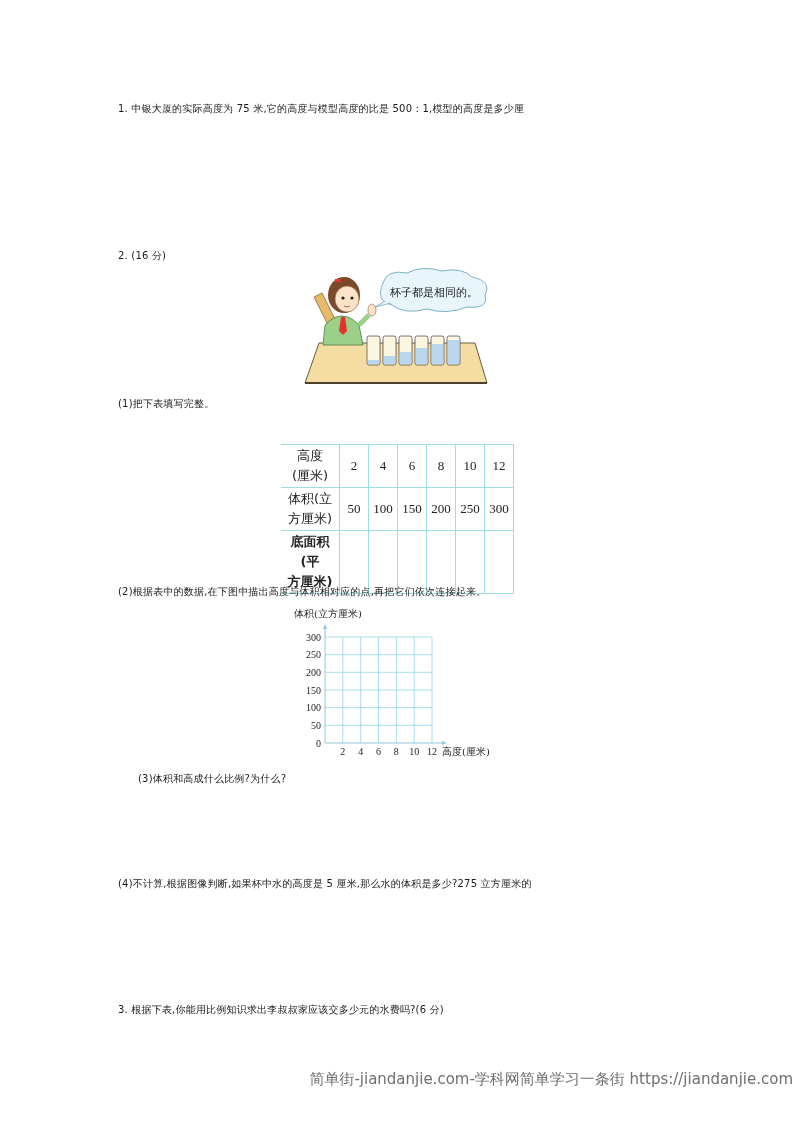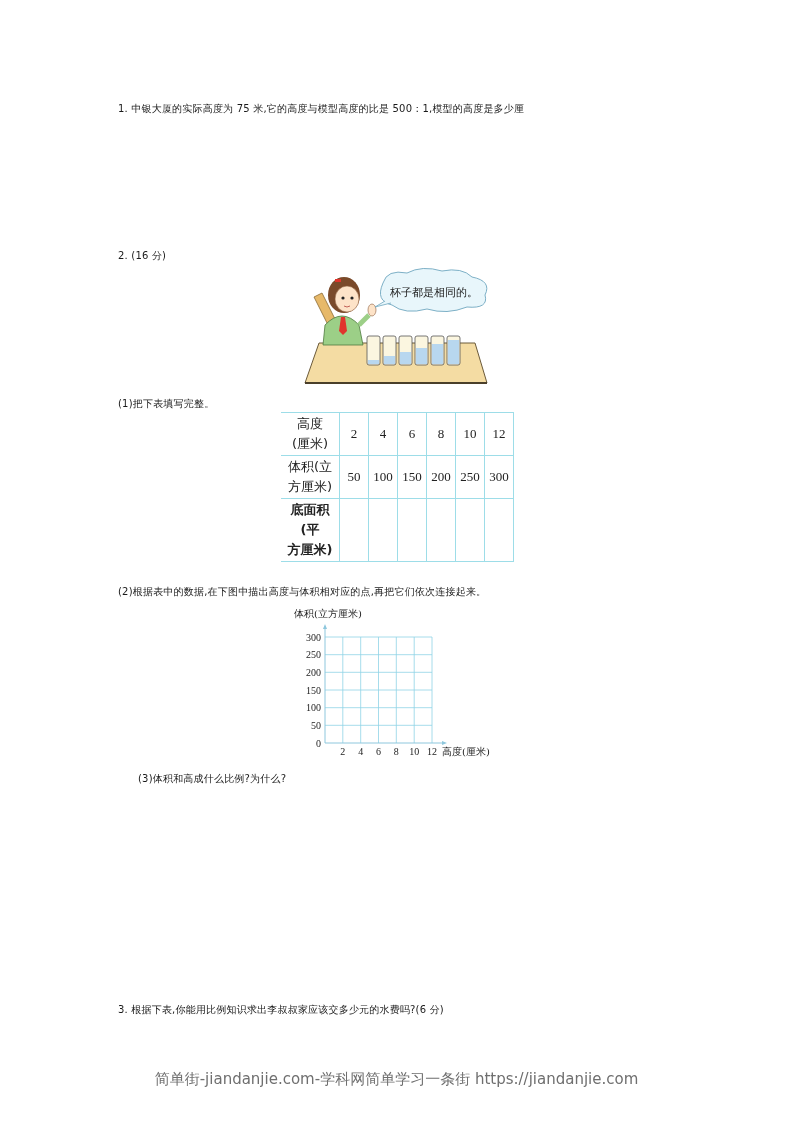--- a/index.html
+++ b/index.html
@@ -9,42 +9,42 @@
       color: #1a1a1a;
     }
     .abs { position: absolute; }
     .q-text { font-size: 10px; line-height: 21px; letter-spacing: 0.2px; }
 
     
     .illus { left: 297px; top: 265px; width: 200px; height: 122px; }
 
     
     .data-table {
-      left: 281px; top: 412px; border-collapse: collapse;
+      left: 281px; top: 444px; border-collapse: collapse;
       font-size: 13px;
     }
     .data-table td {
       border: 1px solid #9ddde8;
       text-align: center; vertical-align: middle;
       padding: 0; color: #222;
     }
     .data-table td.head { width: 58px; line-height: 20px; }
     .data-table td.val { width: 28px; font-family: "Liberation Serif", "DejaVu Serif", serif; font-size: 13px; }
     .data-table tr.r1 td { height: 42px; }
     .data-table tr.r2 td { height: 42px; }
     .data-table tr.r3 td { height: 62px; font-weight: bold; }
     .data-table tr:first-child td { border-top: 1px solid #9ddde8; }
     .data-table td.head { border-left: none; }
     .data-table td:last-child { border-right: 1px solid #9ddde8; }
 
     
     .chart { left: 280px; top: 605px; width: 230px; height: 155px; }
 
     .footer {
-      left: 0; width: 793px; top: 1070px; text-align: center;
+      left: 0; width: 793px; top: 1070px; text-align: right;
       font-size: 15px; color: #6f6f6f; font-family: "DejaVu Sans", sans-serif;
     }
   </style>
 </head>
 <body>
 
 <div class="abs q-text" style="left:118px; top:98px;">
   <div>1. 中银大厦的实际高度为 75 米,它的高度与模型高度的比是 500：1,模型的高度是多少厘</div>
 </div>
 
@@ -186,17 +186,18 @@
       <text x="134.2" y="150">10</text>
       <text x="152" y="150">12</text>
     </g>
     <text x="162" y="150" font-size="10" fill="#222" font-family="DejaVu Serif, serif">高度(厘米)</text>
   </svg>
 </div>
 
 <div class="abs q-text" style="left:118px; top:768px;margin-left:20px;">(3)体积和高成什么比例?为什么?</div>
 
 <div class="abs q-text" style="left:118px; top:873px;">
+  <div>(4)不计算,根据图像判断,如果杯中水的高度是 5 厘米,那么水的体积是多少?275 立方厘米的</div>
 </div>
 
 <div class="abs q-text" style="left:118px; top:999px;">3. 根据下表,你能用比例知识求出李叔叔家应该交多少元的水费吗?(6 分)</div>
 
 <div class="abs footer">简单街-jiandanjie.com-学科网简单学习一条街 https://jiandanjie.com</div>
 
 </body></html>

